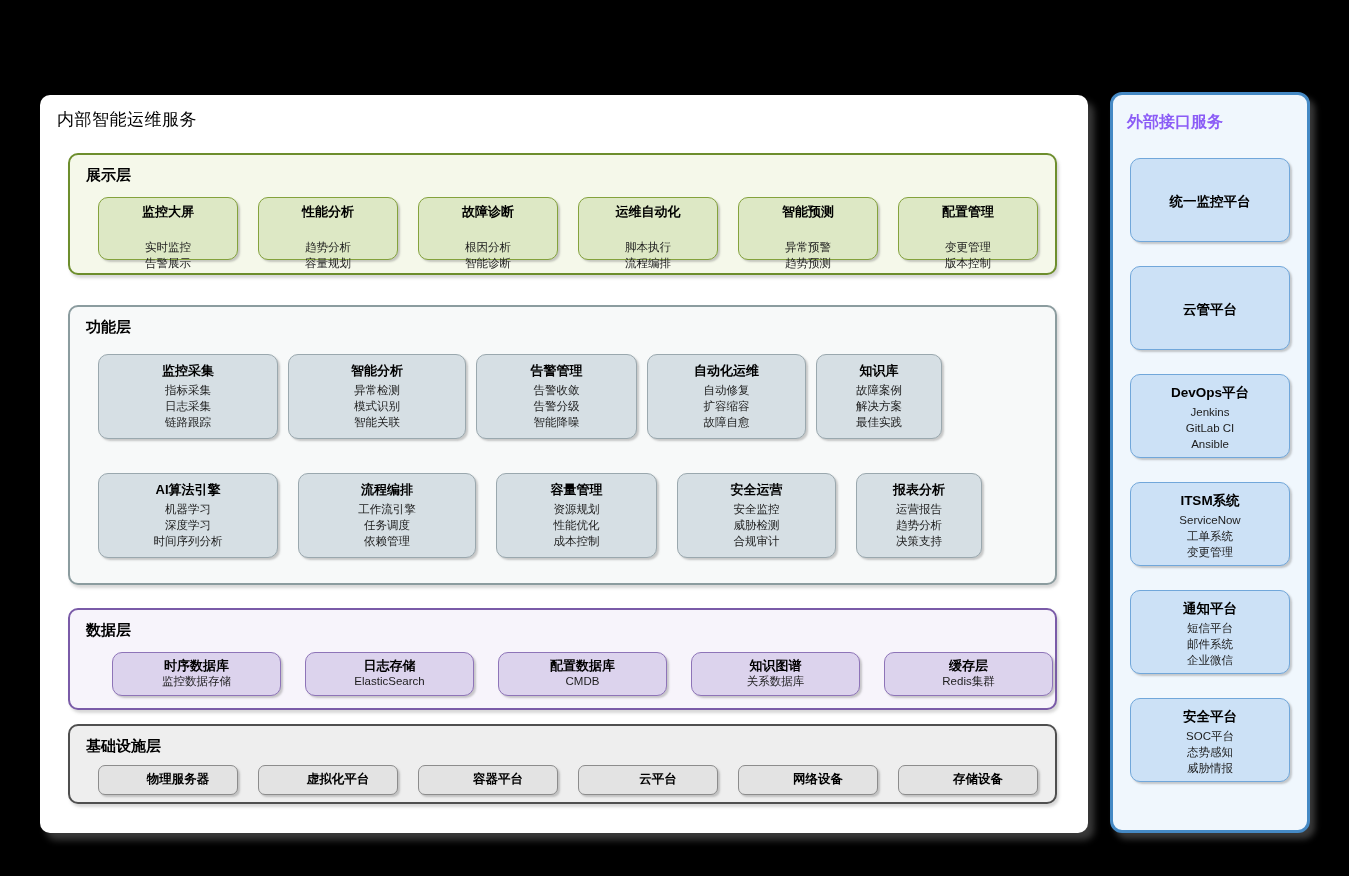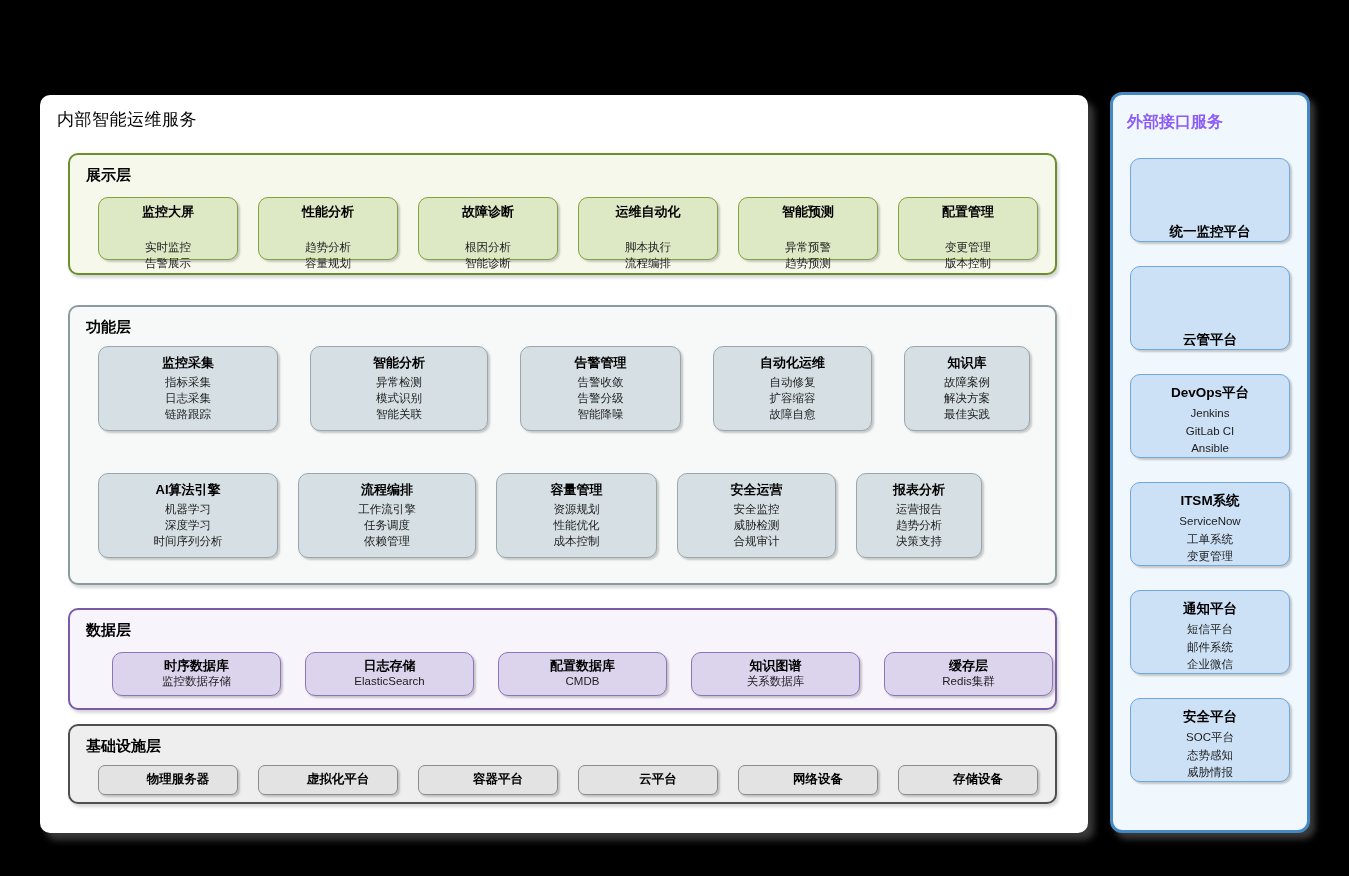--- a/index.html
+++ b/index.html
@@ -35,21 +35,21 @@
     box-shadow:2px 3px 3px rgba(140,140,140,.35);
   }
   .layer-label{position:absolute;left:16px;top:11px;font-size:15px;font-weight:700;color:#000;}
   .layer.pres {top:58px;height:118px;background:var(--pres_bg); border-color:var(--pres_border);}
   .layer.func {top:210px;height:276px;background:var(--func_bg); border-color:var(--func_border);}
   .layer.data {top:513px;height:98px; background:var(--data_bg); border-color:var(--data_border);}
   .layer.infra{top:629px;height:76px; background:var(--infra_bg);border-color:var(--infra_border);}
 
   .cards{position:absolute;left:28px;display:flex;}
   .cards.pres-row {top:42px;gap:20px;}
-  .cards.func-row1{top:39px;gap:32px;align-items:flex-end;}
+  .cards.func-row1{top:47px;gap:10px;align-items:flex-end;}
   .cards.func-row2{top:166px;gap:20px;}
   .cards.data-row {top:42px;gap:24px;padding-left:14px;}
   .cards.infra-row{top:39px;gap:20px;}
 
   
   .card{
     box-sizing:border-box;text-align:center;
     border:1.5px solid;border-radius:10px;
     box-shadow:2px 2px 2px rgba(125,125,125,.4);
     color:#111;
@@ -68,23 +68,23 @@
   .cards.func-row1 .func-card:nth-child(4),.cards.func-row2 .func-card:nth-child(4){width:159px;}
   .cards.func-row1 .func-card:nth-child(5),.cards.func-row2 .func-card:nth-child(5){width:126px;}
 
   .data-card{width:169px;height:44px;background:var(--data_card_bg);border-color:var(--data_card_border);padding-top:5px;}
 
   .infra-card{width:140px;height:30px;background:var(--infra_card_bg);border-color:var(--infra_card_border);
     display:flex;align-items:center;justify-content:center;border-radius:7px;}
   .infra-card .card-title{font-size:12.5px;margin-left:20px;}
 
   .ext-card{width:160px;height:84px;background:var(--ext_card_bg);border-color:var(--ext_card_border);
-    display:flex;flex-direction:column;justify-content:space-between;padding-top:10px;}
+    display:flex;flex-direction:column;justify-content:flex-start;padding-top:10px;}
   .ext-card .card-title{font-size:13.5px;margin-bottom:3px;}
-  .ext-card.solo{justify-content:flex-end;padding-top:4px;}
+  .ext-card.solo{justify-content:center;padding-top:4px;}
   .ext-card.solo .card-title{margin-bottom:0;}
 </style>
 </head>
 <body>
 
 <div class="stage">
 
   <div class="panel main">
     <div class="main-title">内部智能运维服务</div>
 

